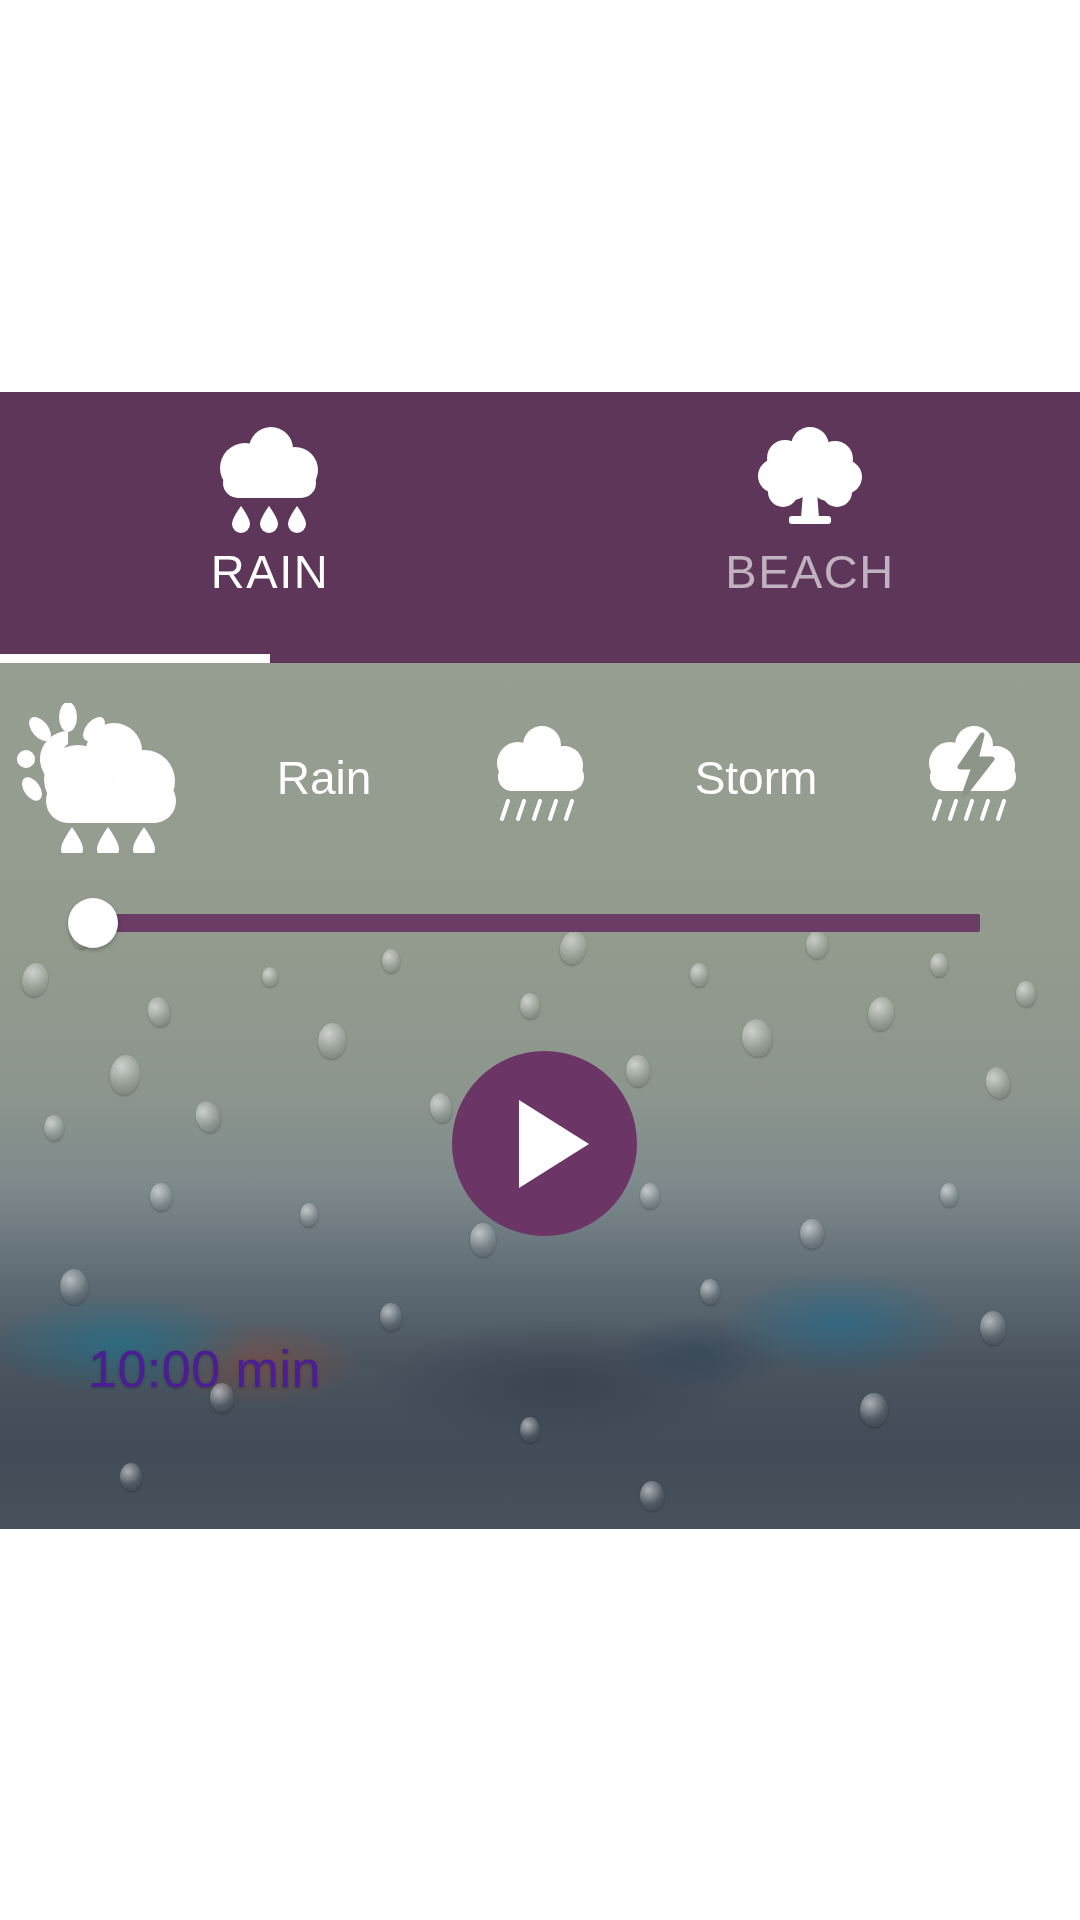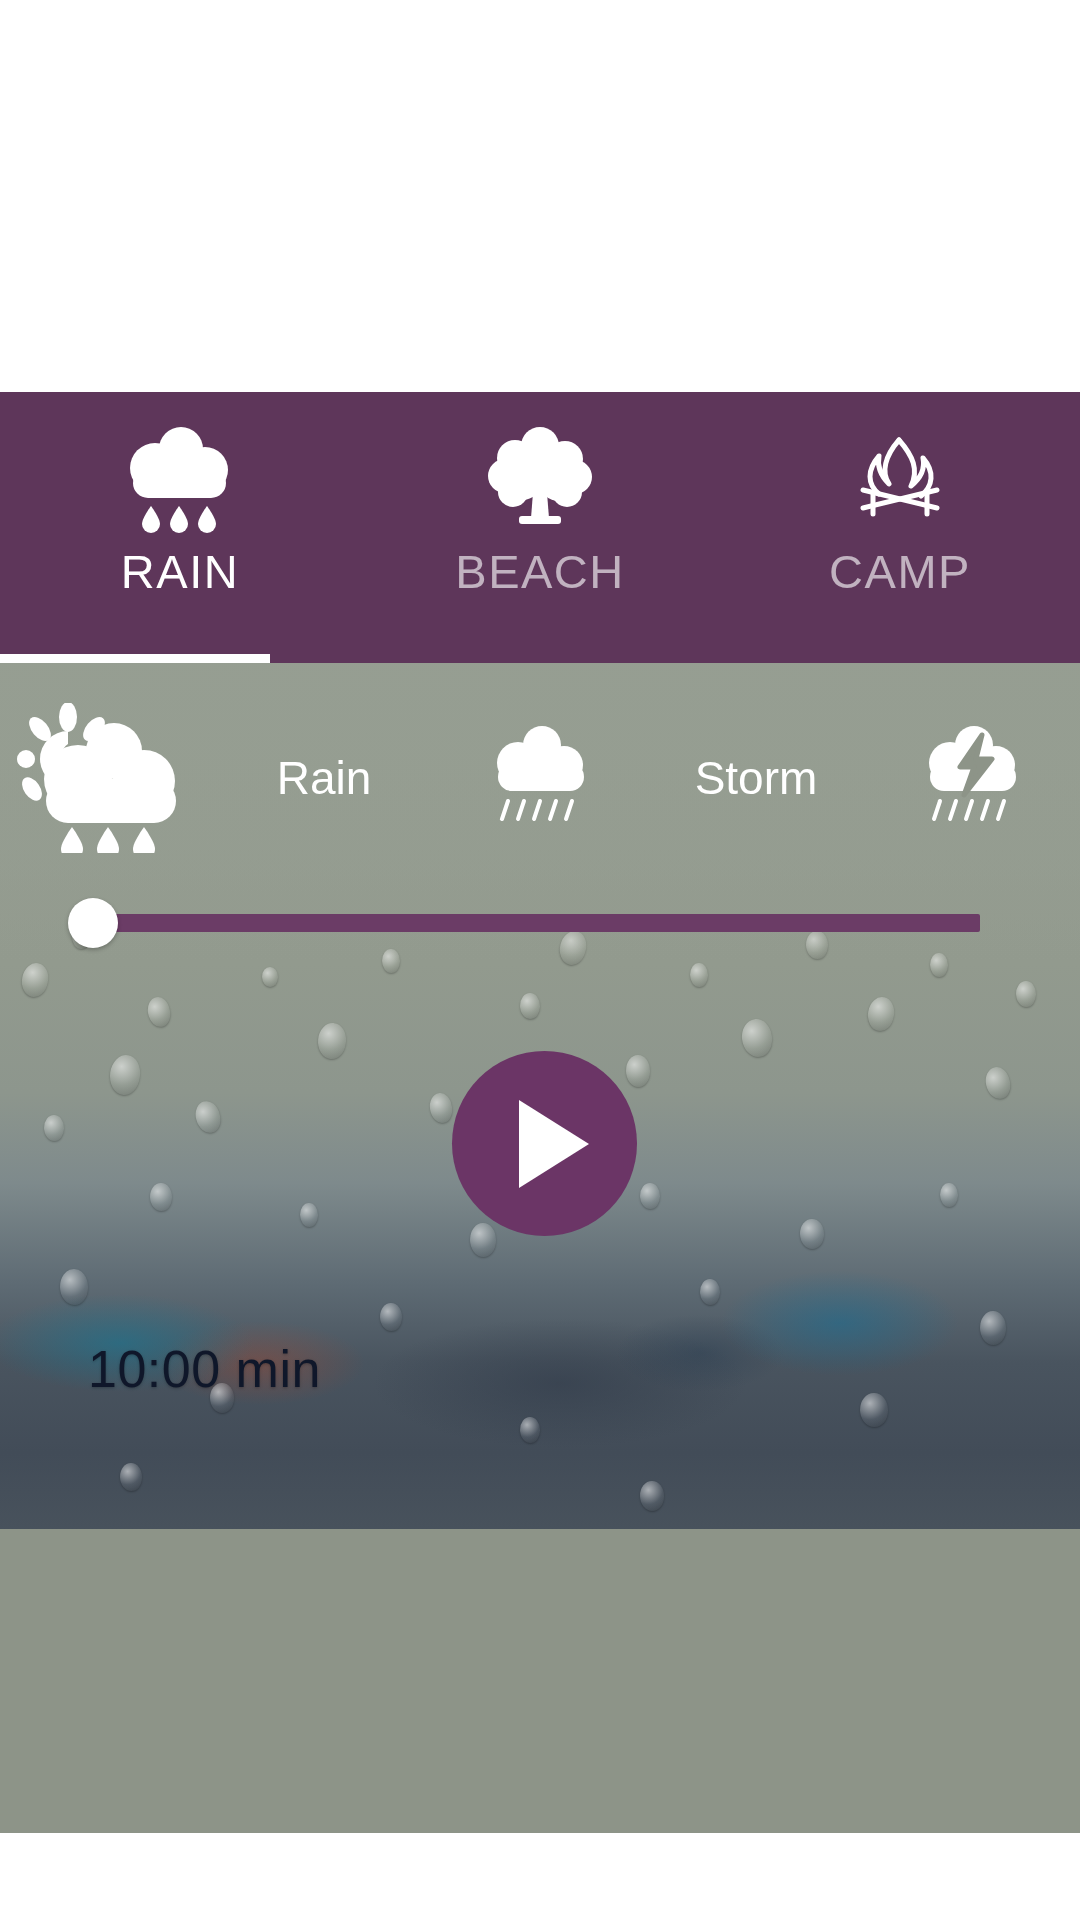--- a/index.html
+++ b/index.html
@@ -8,21 +8,21 @@
     background:#ffffff;
     font-family:"Liberation Sans", sans-serif;
     overflow:hidden;
   }
   #root { position:relative; width:1080px; height:1920px; background:#fff; }
 
   
   .card {
     position:absolute;
     left:0; top:392px;
-    width:1080px; height:1441px;
+    width:1080px; height:1137px;
     overflow:hidden;
     background:#8d9488;
   }
 
   
   .tabbar{
     position:relative;
     width:1080px; height:271px;
     background:#5e365a;
     display:flex;
@@ -172,21 +172,21 @@
     border-left:70px solid #ffffff;
     border-top:44px solid transparent;
     border-bottom:44px solid transparent;
   }
 
   
   .timer{
     position:absolute;
     left:88px; top:676px;
     font-size:52px;
-    color:#0f172a;
+    color:#4c1d95;
     font-weight:400;
     letter-spacing:.5px;
     z-index:4;
     text-shadow:0 1px 3px rgba(0,0,0,.25);
   }
 
   svg{ display:block; }
 </style>
 </head>
 <body>
@@ -230,35 +230,20 @@
               <circle cx="36" cy="70" r="15"></circle>
               <circle cx="90" cy="70" r="15"></circle>
               <path d="M57 58 L69 58 L72 96 L54 96 z"></path>
               <rect x="42" y="94" width="42" height="8" rx="3"></rect>
             </g>
           </svg>
         </div>
         <div class="tlabel">BEACH</div>
       </div>
 
-      <div class="tab">
-        <div class="ticon">
-          <svg width="126" height="112" viewBox="0 0 126 112">
-            <g fill="none" stroke="#ffffff" stroke-width="5" stroke-linecap="round" stroke-linejoin="round">
-              <path d="M62 18 C48 34 44 50 52 62 C44 54 40 44 42 34 C30 48 30 62 42 72"></path>
-              <path d="M62 18 C76 34 82 48 74 64 C84 56 88 46 86 36 C98 50 96 64 84 74"></path>
-              <path d="M26 86 L100 68"></path>
-              <path d="M100 86 L26 68"></path>
-              <path d="M36 72 L36 92"></path>
-              <path d="M90 72 L90 92"></path>
-            </g>
-          </svg>
-        </div>
-        <div class="tlabel">CAMP</div>
-      </div>
 
       <div class="tab-indicator"></div>
     </div>
 
     <div class="player">
 
       <div class="photo"></div>
 
       <div class="droplets">
         <div class="d" style="left:22px;  top:300px; width:26px; height:34px; transform:rotate(12deg);"></div>

